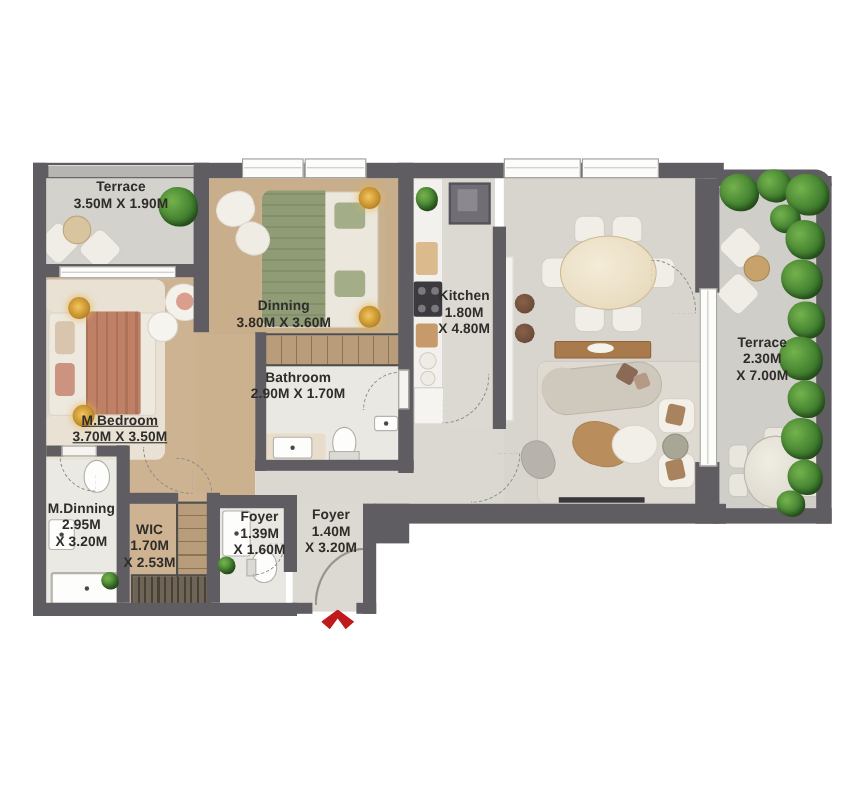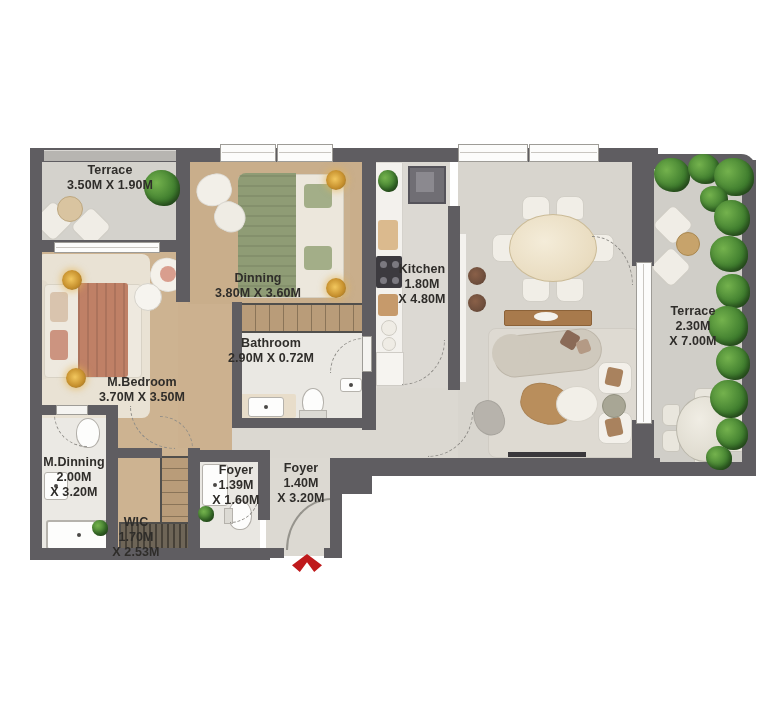--- a/index.html
+++ b/index.html
@@ -249,34 +249,34 @@
     <span class="ln">1.80M</span>
     <span class="ln">X 4.80M</span>
   </div>
   <div class="label" style="left:470px;top:176px;width:155px;">
   </div>
   <div class="label" style="left:655px;top:304px;width:76px;">
     <span class="ln">Terrace</span>
     <span class="ln">2.30M</span>
     <span class="ln">X 7.00M</span>
   </div>
-  <div class="label" style="left:72px;top:375px;width:140px;">
+  <div class="label" style="left:39px;top:375px;width:140px;text-decoration:underline;">
     <span class="ln">M.Bedroom</span>
     <span class="ln">3.70M X 3.50M</span>
   </div>
   <div class="label" style="left:201px;top:336px;width:140px;">
     <span class="ln">Bathroom</span>
-    <span class="ln">2.90M X 0.72M</span>
+    <span class="ln">2.90M X 1.70M</span>
   </div>
   <div class="label" style="left:33px;top:455px;width:82px;">
     <span class="ln">M.Dinning</span>
-    <span class="ln">2.00M</span>
+    <span class="ln">2.95M</span>
     <span class="ln">X 3.20M</span>
   </div>
-  <div class="label" style="left:100px;top:474px;width:72px;margin-top:41px;">
+  <div class="label" style="left:100px;top:474px;width:72px;">
     <span class="ln">WIC</span>
     <span class="ln">1.70M</span>
     <span class="ln">X 2.53M</span>
   </div>
   <div class="label" style="left:200px;top:463px;width:72px;">
     <span class="ln">Foyer</span>
     <span class="ln">1.39M</span>
     <span class="ln">X 1.60M</span>
   </div>
   <div class="label" style="left:268px;top:461px;width:66px;">

